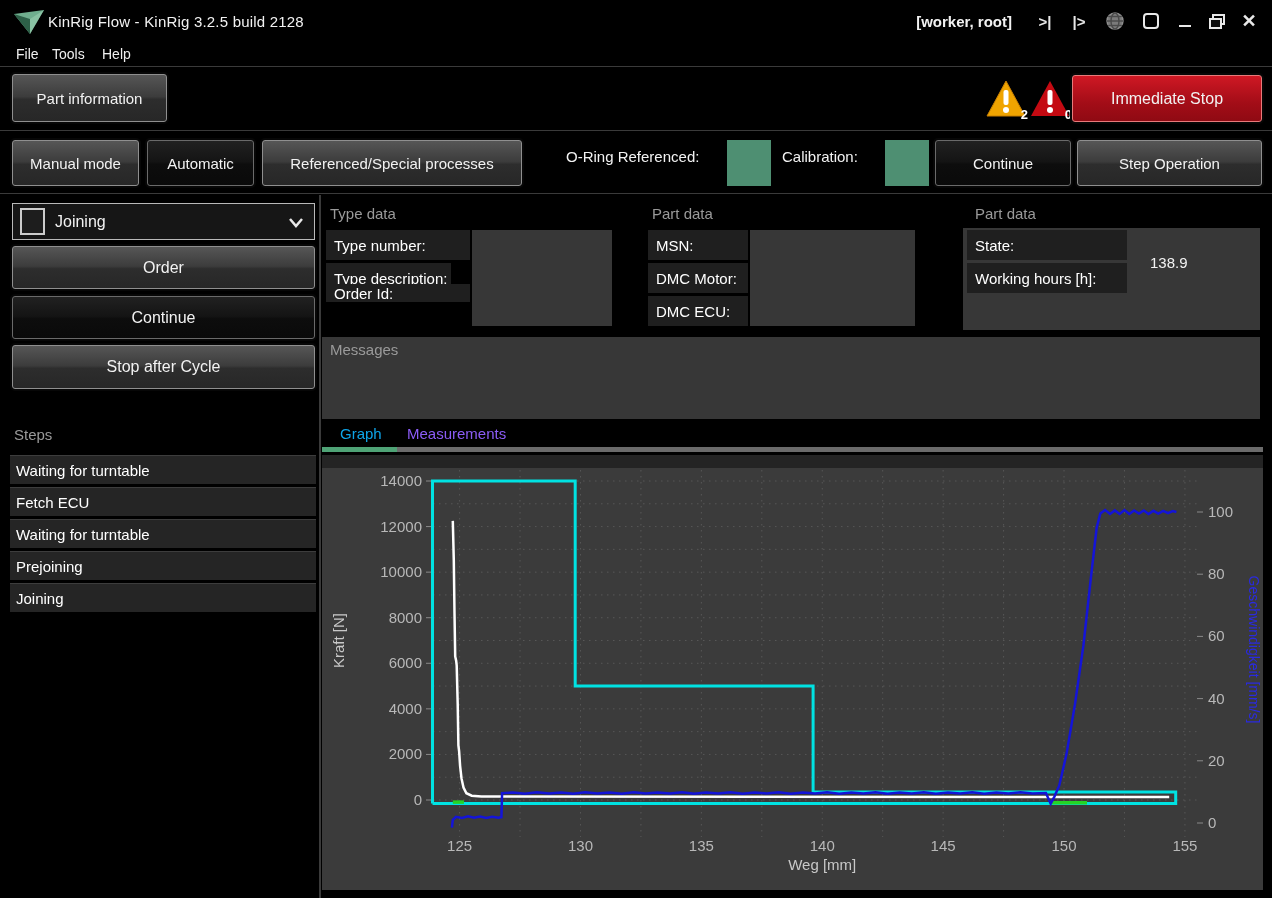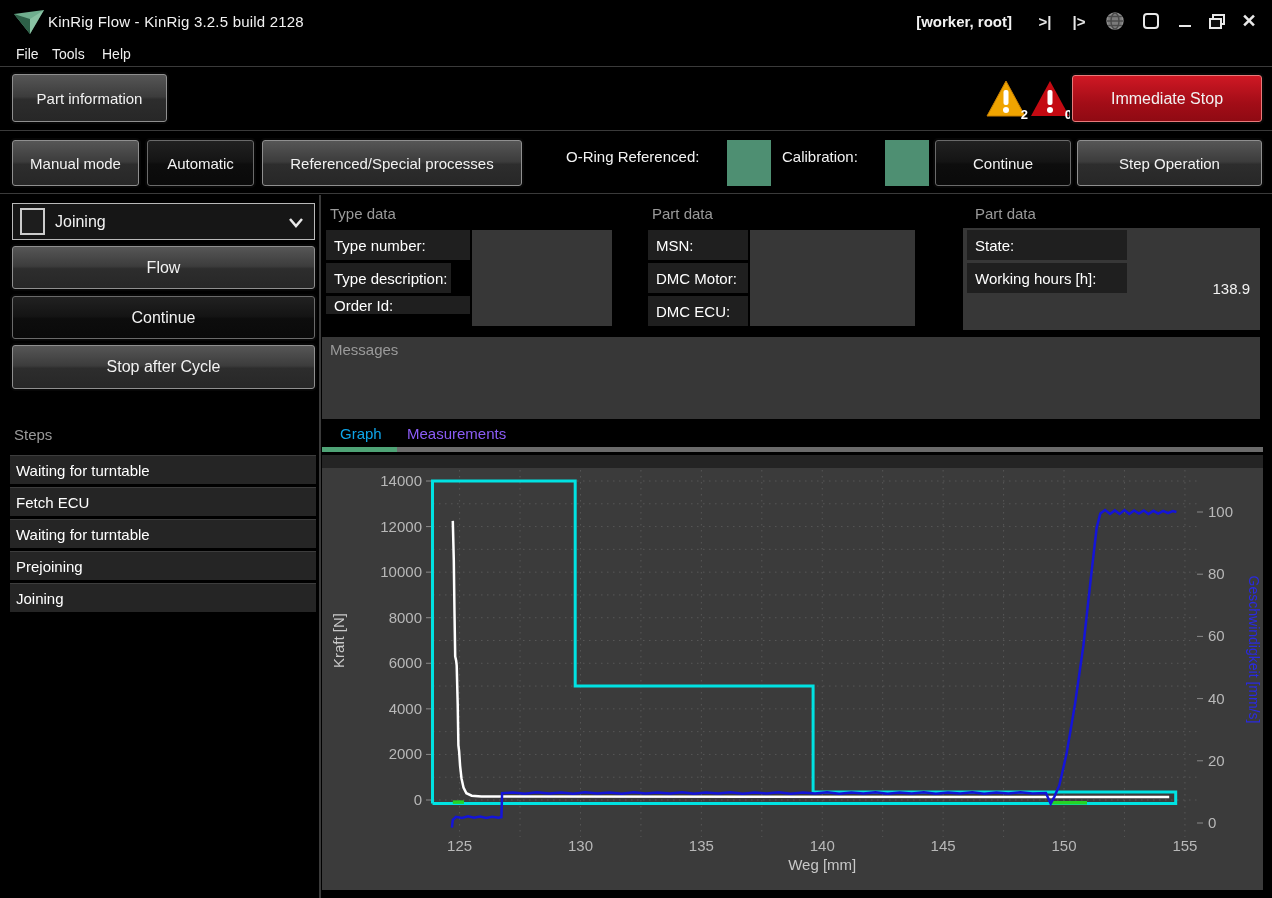--- a/index.html
+++ b/index.html
@@ -138,48 +138,48 @@
 <div class="hsep" style="top:193px"></div>
 <div class="abs" id="left-divider"></div>
 
 <div class="abs" id="process-select">
   <div id="process-checkbox"></div>
   <span class="txt">Joining</span>
   <svg id="process-chevron" width="16" height="11" viewBox="0 0 16 11">
     <polyline points="2,2 8,9 14,2" fill="none" stroke="#e8e8e8" stroke-width="2.5"></polyline>
     </svg>
 </div>
-<div class="btn" style="left:12px;top:246px;width:303px;height:43px;font-size:16px">Flow</div>
+<div class="btn" style="left:12px;top:246px;width:303px;height:43px;font-size:16px">Order</div>
 <div class="btn pressed" style="left:12px;top:296px;width:303px;height:43px;font-size:16px">Continue</div>
 <div class="btn" style="left:12px;top:345px;width:303px;height:44px;font-size:16px">Stop after Cycle</div>
 
 <span class="group-heading" style="left:14px;top:426px">Steps</span>
 <div class="step-item" style="top:455px">Waiting for turntable</div>
 <div class="step-item" style="top:487px">Fetch ECU</div>
 <div class="step-item" style="top:519px">Waiting for turntable</div>
 <div class="step-item" style="top:551px">Prejoining</div>
 <div class="step-item" style="top:583px">Joining</div>
 
 <span class="group-heading" style="left:330px;top:205px">Type data</span>
 <div class="val-block" style="left:472px;top:230px;width:140px;height:96px"></div>
 <div class="lbl-cell" style="left:326px;top:230px;width:144px;height:30px">Type number:</div>
 <div class="lbl-cell" style="left:326px;top:263px;width:125px;height:30px">Type description:</div>
-<div class="lbl-cell" style="left:326px;top:296px;width:144px;height:18px">Order Id:</div>
+<div class="lbl-cell" style="left:326px;top:284px;width:144px;height:18px">Order Id:</div>
 
 <span class="group-heading" style="left:652px;top:205px">Part data</span>
 <div class="val-block" style="left:750px;top:230px;width:165px;height:96px"></div>
 <div class="lbl-cell" style="left:648px;top:230px;width:100px;height:30px">MSN:</div>
 <div class="lbl-cell" style="left:648px;top:263px;width:100px;height:30px">DMC Motor:</div>
 <div class="lbl-cell" style="left:648px;top:296px;width:100px;height:30px">DMC ECU:</div>
 
 <span class="group-heading" style="left:975px;top:205px">Part data</span>
 <div class="panel" style="left:963px;top:228px;width:297px;height:102px"></div>
 <div class="lbl-cell" style="left:967px;top:230px;width:160px;height:30px">State:</div>
 <div class="lbl-cell" style="left:967px;top:263px;width:160px;height:30px">Working hours [h]:</div>
-<span class="abs" style="left:1150px;top:280px;width:100px;text-align:right;font-size:15px">138.9</span>
+<span class="abs" style="left:1150px;top:254px;width:100px;font-size:15px">138.9</span>
 
 <div class="panel" style="left:322px;top:337px;width:938px;height:82px">
   <span style="position:absolute;left:8px;top:4px;font-size:15px;color:#9a9a9a">Messages</span>
 </div>
 
 <span class="tab" style="left:340px;color:#0ea5e9">Graph</span>
 <span class="tab" style="left:407px;color:#8b5cf6">Measurements</span>
 <div class="abs" id="tab-underline-active"></div>
 <div class="abs" id="tab-underline-rest"></div>
 

